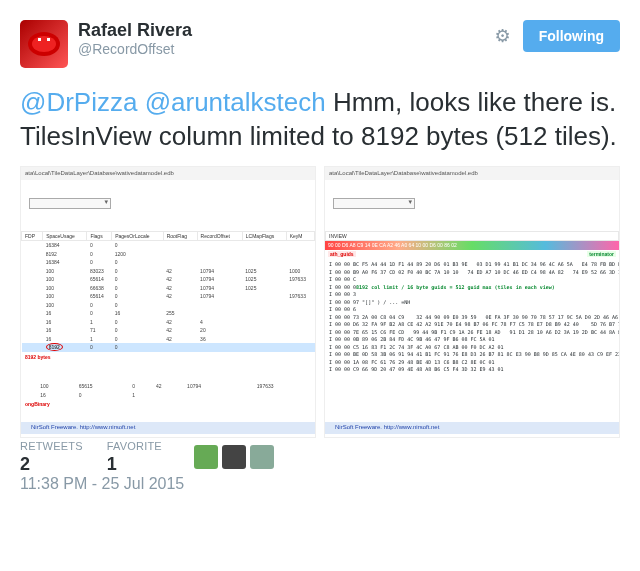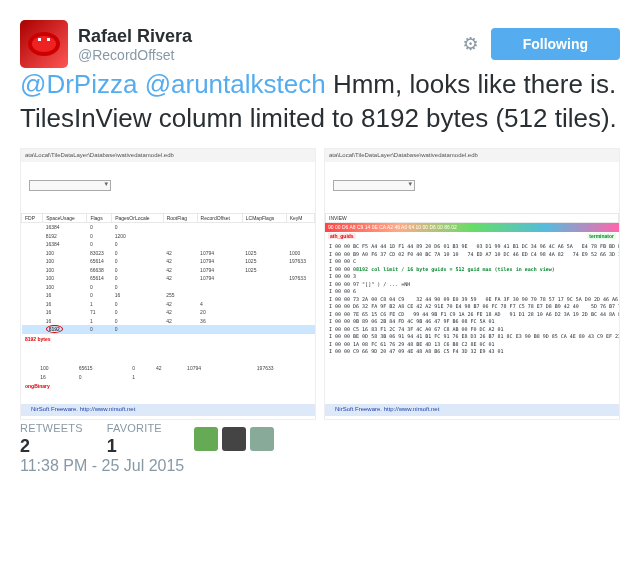--- a/index.html
+++ b/index.html
@@ -1,26 +1,26 @@
 <!DOCTYPE html>
 <html><head>
 <meta charset="utf-8">
 <style>
 body{margin:0;font-family:"Helvetica Neue",Helvetica,Arial,sans-serif;color:#292f33;background:#fff;font-size:14px}
 .card{width:600px;padding:20px;}
-.header{display:flex;align-items:center}
+.header{display:flex;align-items:flex-start}
 .avatar{width:48px;height:48px;border-radius:5px;background:linear-gradient(135deg,#a00,#f55);position:relative;overflow:hidden;margin-right:10px}
 .avatar svg{width:48px;height:48px}
 .nameblock{flex:1}
 .name{font-weight:bold;font-size:18px;color:#292f33}
 .handle{color:#8899a6;font-size:14px}
 .actions{display:flex;align-items:center;gap:12px}
 .gear{color:#8899a6;font-size:18px}
-.follow{background:#55acee;color:#fff;border:none;border-radius:4px;padding:8px 32px;font-size:14px;font-weight:bold;cursor:pointer}
-.tweet{margin-top:0;font-size:26px;line-height:1.3;color:#292f33}
+.follow{background:#55acee;color:#fff;border:none;border-radius:4px;padding:8px 16px;font-size:14px;font-weight:bold;cursor:pointer}
+.tweet{margin-top:18px;font-size:26px;line-height:1.3;color:#292f33}
 .tweet a{color:#55acee;text-decoration:none}
 .media{margin-top:12px;display:flex;gap:8px}
 .shot{flex:1;background:#fff;border:1px solid #eee;font-size:5px;font-family:Tahoma,Arial;line-height:1.3;overflow:hidden;position:relative;height:270px}
 .pathbar{background:#f4f4f4;color:#555;padding:3px 4px;font-size:6px}
 .tbl{width:100%;border-collapse:collapse;margin-top:20px}
 .tbl th{background:#fff;text-align:left;font-weight:normal;color:#333;padding:1px 3px;border:1px solid #e8e8e8}
 .tbl td{padding:1px 3px;border-bottom:0;color:#444}
 .tbl tr.sel td{background:#cde6ff}
 .circ{border:1.5px solid #d00;border-radius:50%;padding:0 2px;font-weight:bold}
 .redtxt{color:#d00;font-weight:bold}

